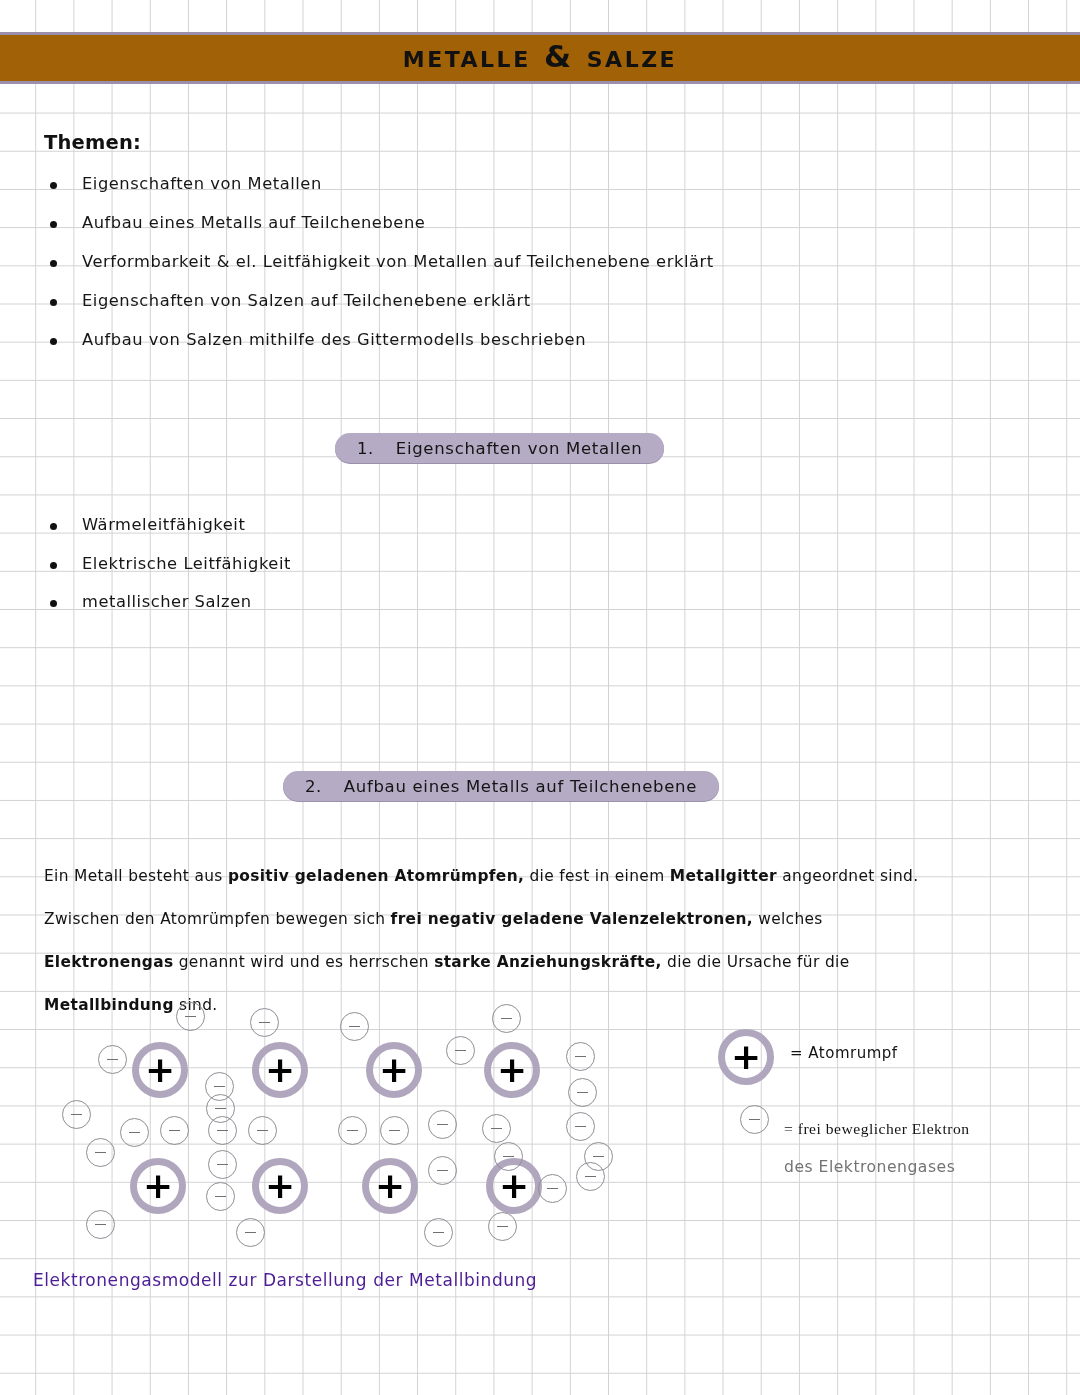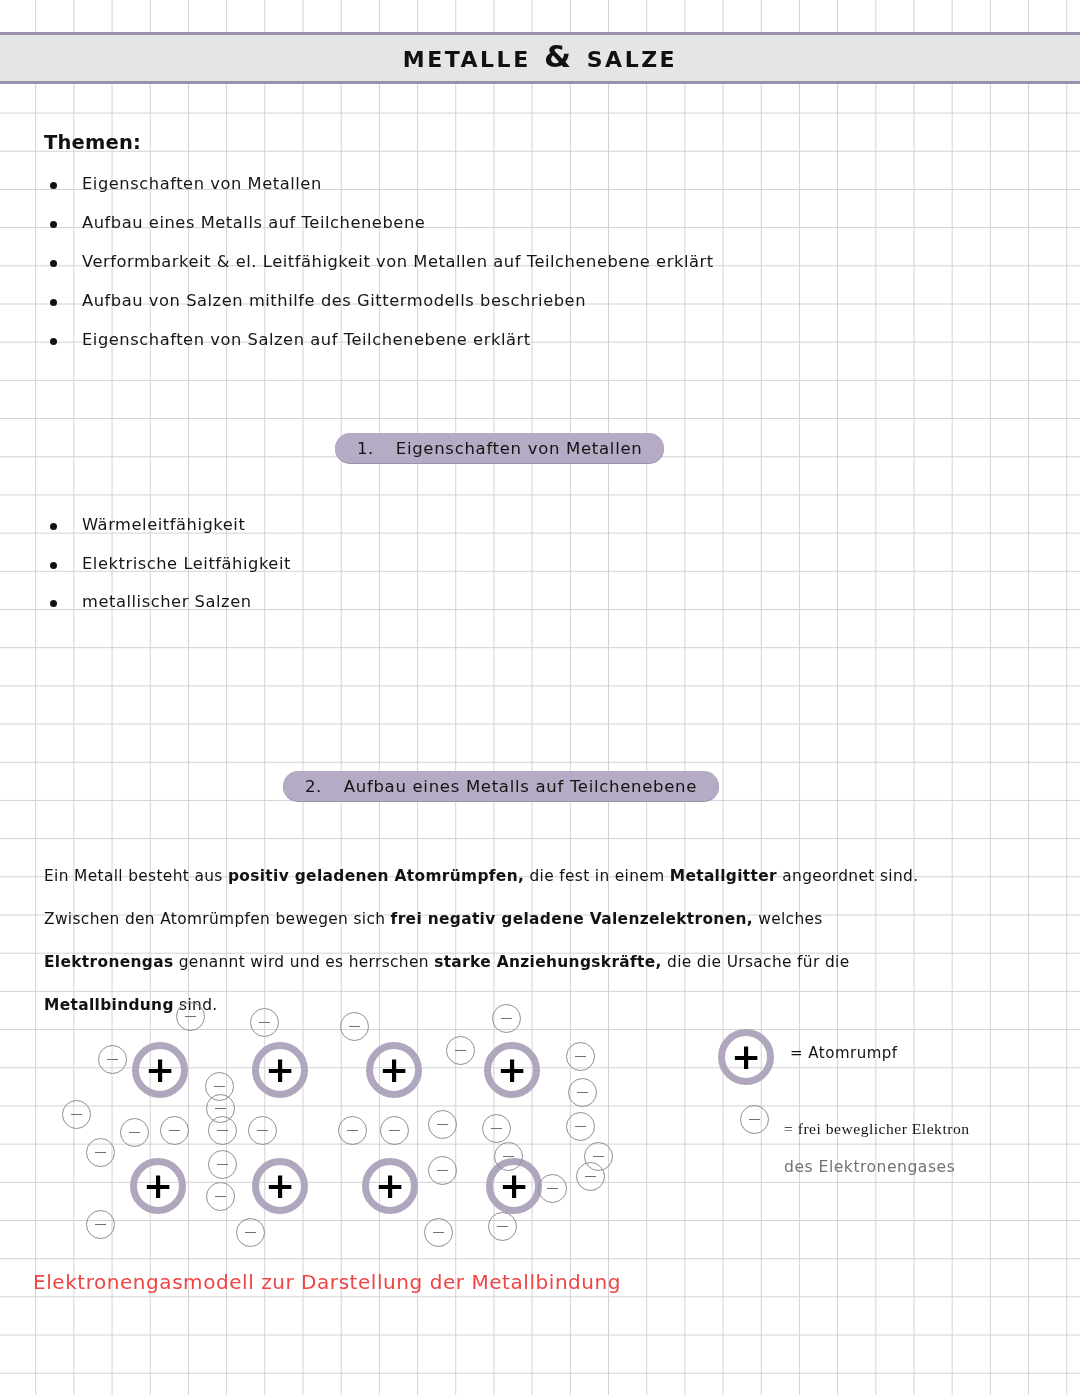--- a/index.html
+++ b/index.html
@@ -33,21 +33,21 @@
     inset: 0;
   }
 
   
   .title-banner {
     position: absolute;
     left: 0;
     top: 32px;
     width: 1080px;
     height: 52px;
-    background: #e5e5e5;
+    background: #a16207;
     border-top: 3px solid #9a90ab;
     border-bottom: 3px solid #9a90ab;
     display: flex;
     align-items: center;
     justify-content: center;
   }
   .title-banner .title-text {
     font-family: "DejaVu Sans", sans-serif;
     font-weight: bold;
     font-size: 31px;
@@ -224,44 +224,44 @@
     font-size: 15.6px;
     color: #737373;
     letter-spacing: 0.5px;
   }
 
   
   #caption {
     position: absolute;
     left: 33px;
     top: 1270px;
-    font-size: 20px;
-    color: #ef4444;
+    font-size: 17px;
+    color: #4c1d95;
     letter-spacing: 0.55px;
   }
 </style>
 </head>
 <body>
 
 <div id="paper"></div>
 
 <div id="content">
 
   <div class="title-banner">
     <span class="title-text">Metalle &amp; Salze</span>
   </div>
 
   <div class="themen-heading">Themen:</div>
 
   <ul class="bullets" id="topics-list">
     <li>Eigenschaften von Metallen</li>
     <li>Aufbau eines Metalls auf Teilchenebene</li>
     <li>Verformbarkeit &amp; el. Leitfähigkeit von Metallen auf Teilchenebene erklärt</li>
+    <li>Eigenschaften von Salzen auf Teilchenebene erklärt</li>
     <li>Aufbau von Salzen mithilfe des Gittermodells beschrieben</li>
-    <li>Eigenschaften von Salzen auf Teilchenebene erklärt</li>
   </ul>
 
   <div class="section-pill" id="pill-1">
     <span class="num">1.</span>
     <span class="label">Eigenschaften von Metallen</span>
   </div>
 
   <ul class="bullets" id="props-list">
     <li>Wärmeleitfähigkeit</li>
     <li>Elektrische Leitfähigkeit</li>

